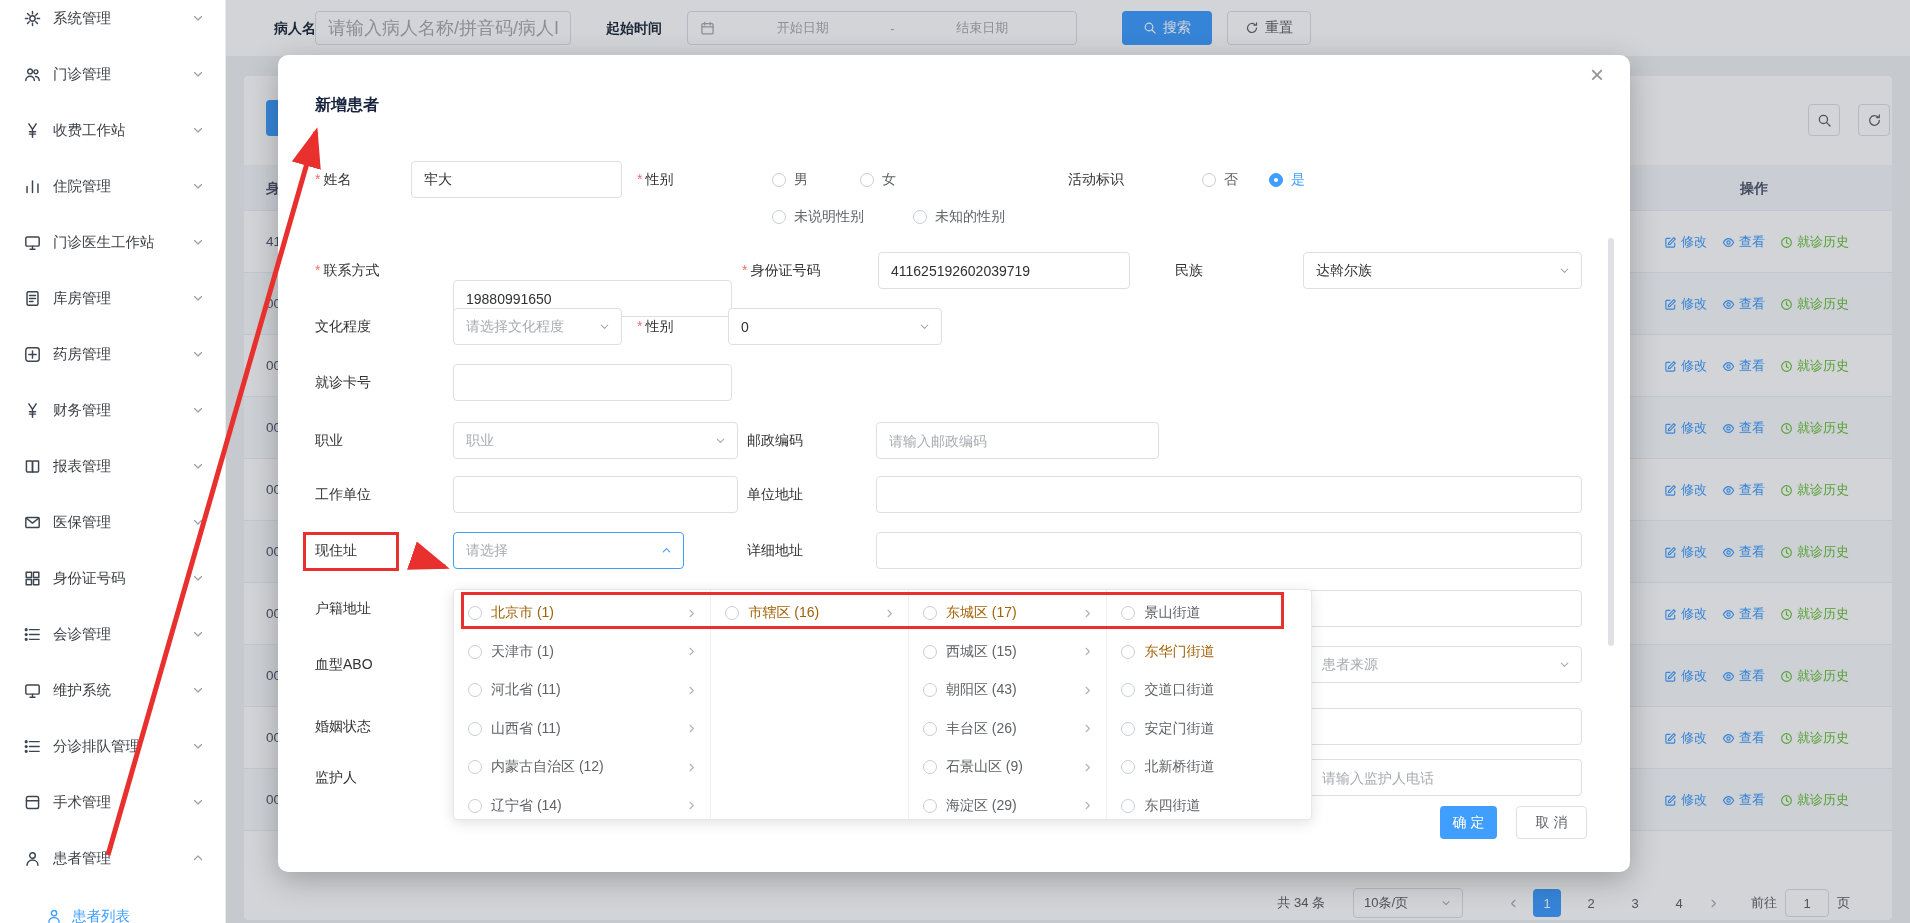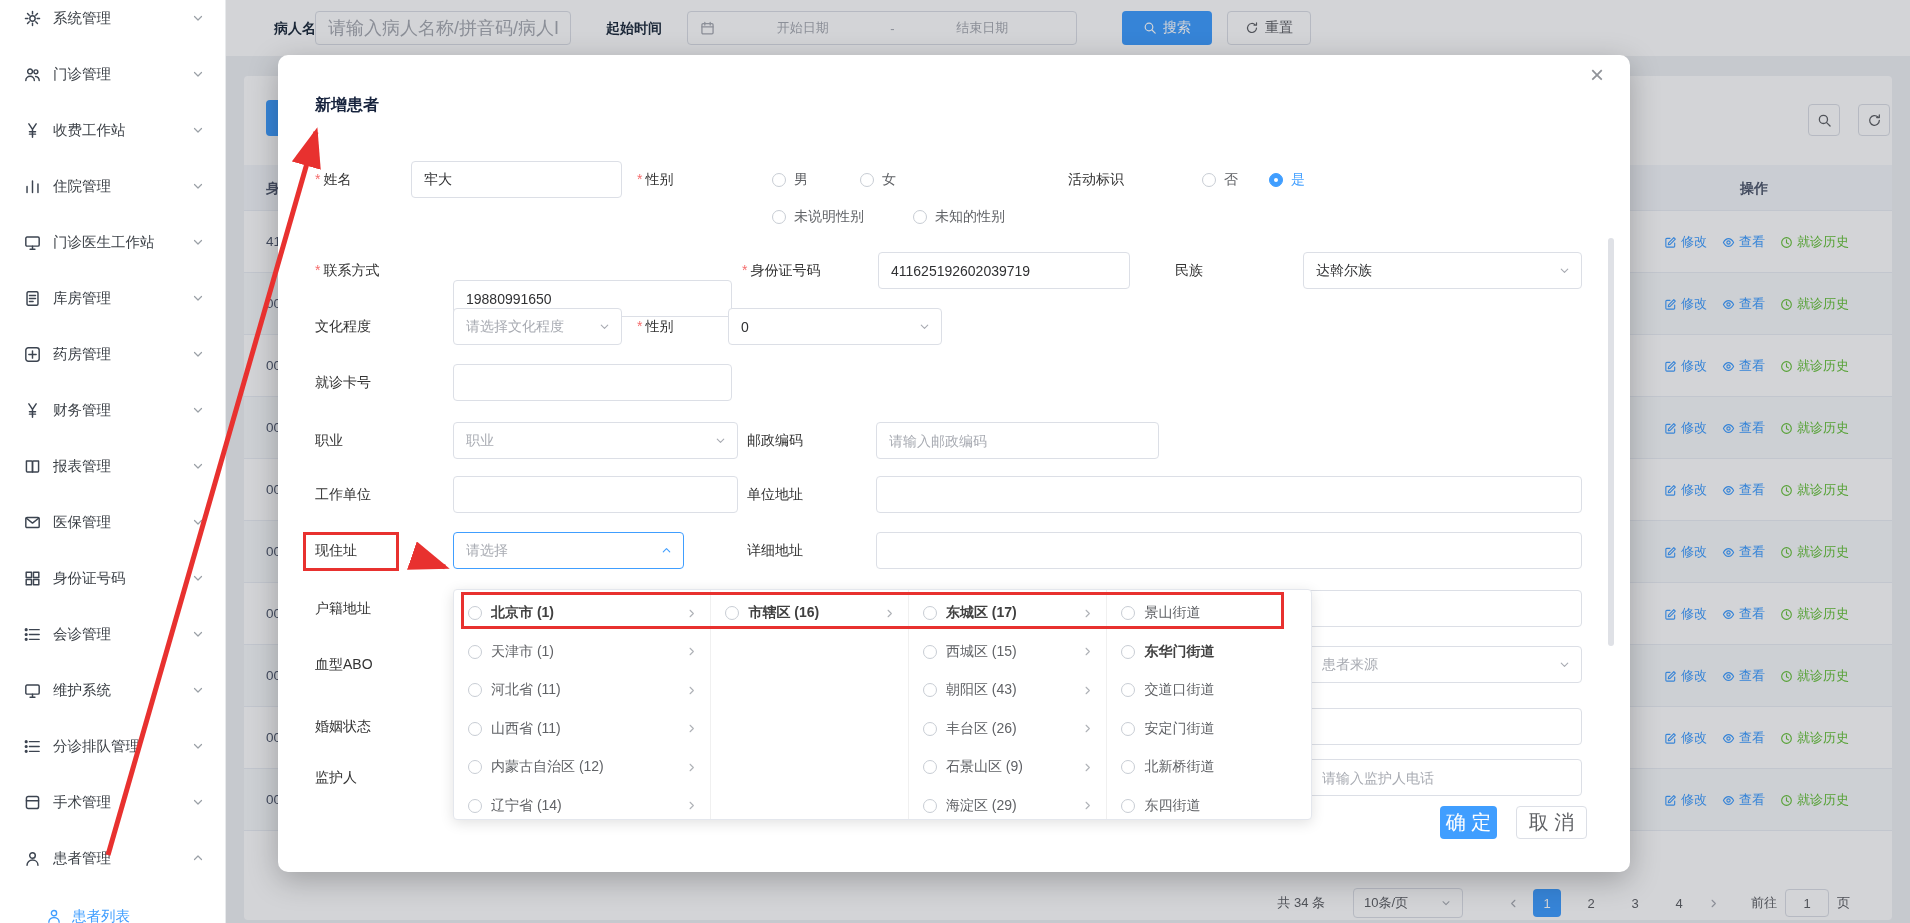--- a/index.html
+++ b/index.html
@@ -71,33 +71,33 @@
 .sel .ph{color:#a8abb2;white-space:nowrap}
 .sel .ico{width:13px;height:13px;display:inline-flex;color:#a8abb2;flex:none}
 .sel.open{border-color:#409eff}
 .sel.open .ico{color:#409eff}
 .radio-item{position:absolute;height:37px;display:flex;align-items:center;gap:8px;font-size:14px;color:#606266;cursor:pointer;white-space:nowrap}
 .radio{width:14px;height:14px;border:1px solid #c8cdd4;border-radius:50%;background:#fff;flex:none;display:inline-block;position:relative}
 .radio.checked{border-color:#409eff;background:#409eff}
 .radio.checked::after{content:"";position:absolute;left:4px;top:4px;width:4px;height:4px;border-radius:50%;background:#fff}
 .radio-item.checked-label span:last-child{color:#409eff}
 .scroll-thumb{position:absolute;left:1330px;top:183px;width:6px;height:408px;background:#dfe1e6;border-radius:3px;z-index:7}
-.m-btn{position:absolute;top:751px;height:33px;border-radius:4px;font-size:20px;cursor:pointer;font-family:inherit}
+.m-btn{position:absolute;top:751px;height:33px;border-radius:4px;font-size:14px;cursor:pointer;font-family:inherit}
 .btn-confirm{left:1162px;width:57px;background:#409eff;color:#fff;border:none}
 .btn-cancel{left:1238px;width:71px;background:#fff;color:#606266;border:1px solid #dcdfe6}
 
 
 .cas-panel{position:absolute;left:175px;top:534px;width:859px;height:231px;background:#fff;border:1px solid #e4e7ed;border-radius:4px;box-shadow:0 3px 14px rgba(0,0,0,.12);z-index:6;display:flex;overflow:hidden}
 .cas-col{padding-top:4px;border-right:1px solid #f0f0f0;overflow:hidden}
 .cas-col:nth-child(1){width:258px}.cas-col:nth-child(2){width:198px}
 .cas-col:nth-child(3){width:199px}.cas-col:nth-child(4){width:204px;border-right:none}
 .cas-item{display:flex;align-items:center;height:38.5px;padding:0 12px 0 14px;font-size:14px;color:#606266;cursor:pointer}
 .cas-item .radio{margin-right:9px}
 .cas-label{flex:1;white-space:nowrap;overflow:hidden}
-.cas-item.active .cas-label{font-weight:700;color:#404040}
+.cas-item.active .cas-label{font-weight:400;color:#a16207}
 .cas-item .chev-r{width:13px;height:13px;display:inline-flex;color:#b0b3b8;flex:none}
 
 
 .red-box{position:absolute;border:3px solid #e8312f;z-index:40;pointer-events:none;background:transparent}
 .arrows{position:absolute;left:0;top:0;width:1910px;height:923px;z-index:41;pointer-events:none}
 </style>
 </head>
 <body>
 
 <div class="page">

